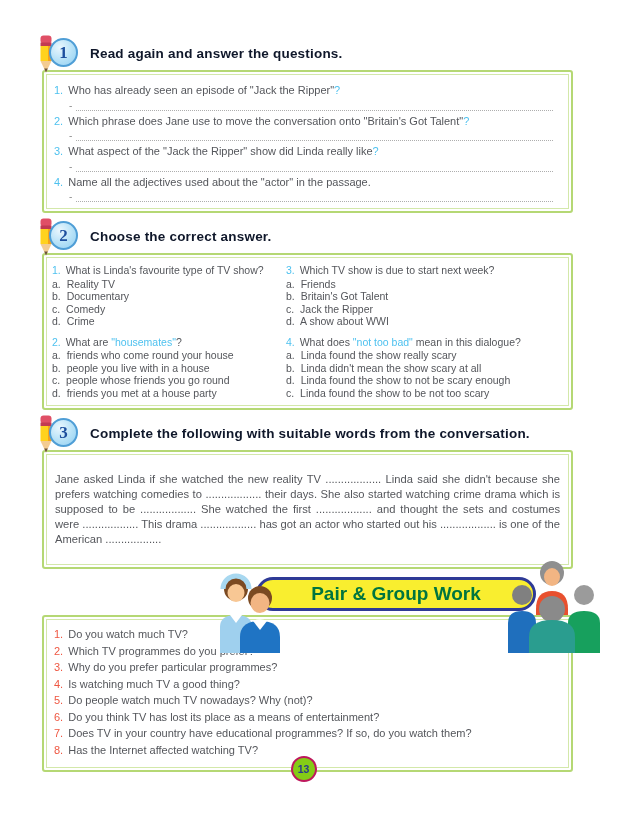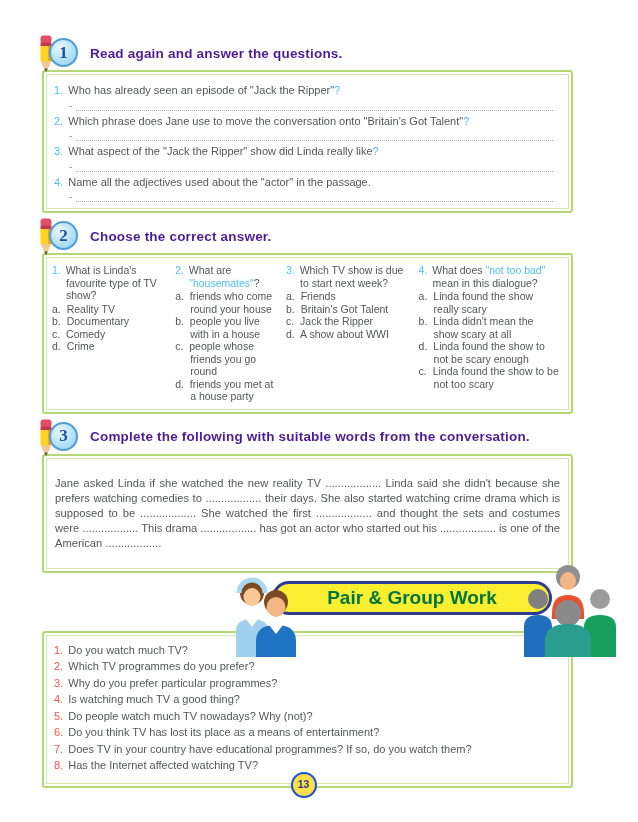--- a/index.html
+++ b/index.html
@@ -8,58 +8,58 @@
   
   .section-head{display:flex;align-items:center;margin-left:36px;height:34px;}
   #head1{margin-top:36px;} #head2{margin-top:6px;} #head3{margin-top:6px;}
   .badge-wrap{position:relative;width:46px;height:36px;flex:none;}
   .pencil{position:absolute;left:0;top:0;}
   .badge{position:absolute;left:13px;top:3px;width:25px;height:25px;border-radius:50%;
          background:radial-gradient(circle at 35% 30%,#eaf7fe 0%,#b5e1f7 55%,#92cff2 100%);
          border:2px solid #4f9ed6;color:#1d4f9e;
          font-family:"Liberation Serif",serif;font-weight:bold;font-size:17px;
          display:flex;align-items:center;justify-content:center;}
-  .sec-title{color:#4c1d95;font-weight:bold;font-size:13.5px;margin-left:8px;letter-spacing:.2px;}
+  .sec-title{color:#0f172a;font-weight:bold;font-size:13.5px;margin-left:8px;letter-spacing:.2px;}
   
   .gbox{margin-left:42px;width:531px;box-sizing:border-box;background:#fff;
         border:2px solid #b5d874;border-radius:3px;
         box-shadow:inset 0 0 0 2px #ffffff, inset 0 0 0 3px #d3e8aa;}
   
   #box1{padding:8px 14px 6px 10px;}
   .qline{font-size:11px;line-height:13.5px;color:#54565b;padding-left:15px;text-indent:-15px;margin-top:4px;}
   .qline.narrow{max-width:442px;}
   .num{color:#4ec1ef;margin-right:2px;}
   .accent{color:#4ec1ef;}
   .ansline{display:flex;align-items:flex-end;margin:3px 4px 3px 15px;height:10px;}
   .dash{color:#8f8f8f;font-size:10px;line-height:10px;margin-right:4px;}
   .dots{flex:1;height:6px;border-bottom:1.5px dotted #aeaeae;}
   
   #box2{padding:9px 12px 9px 8px;display:grid;grid-template-columns:222px 1fr;column-gap:12px;
         font-size:10.5px;color:#54565b;}
-  .col{display:flex;gap:8px;}
+  .col{display:flex;flex-direction:column;gap:8px;}
   .item .q{padding-left:14px;text-indent:-14px;line-height:12.5px;max-width:232px;}
   .opts{margin-left:0;margin-top:1px;}
   .opt{padding-left:15px;text-indent:-15px;line-height:12.5px;}
   .letter{margin-right:3px;}
   
   #box3{padding:20px 11px;font-size:11.2px;line-height:15px;color:#54565b;text-align:justify;}
   
-  .banner-zone{position:relative;height:58px;z-index:5;margin-left:16px;}
+  .banner-zone{position:relative;height:46px;z-index:5;}
   .pill{position:absolute;left:256px;top:8px;width:280px;height:34px;box-sizing:border-box;
         background:#f9ee2f;border:3px solid #2e3a96;border-radius:19px;z-index:2;
         display:flex;align-items:center;justify-content:center;}
   .pill span{color:#00753f;font-weight:bold;font-size:19px;}
   .people-left{position:absolute;left:212px;top:2px;z-index:3;}
   .people-right{position:absolute;left:500px;top:-12px;z-index:3;}
   
   #box4{position:relative;padding:9px 18px 12px 10px;font-size:11px;line-height:16.5px;color:#54565b;}
   .pg-row{padding-left:16px;text-indent:-16px;max-width:472px;}
   .pg-num{color:#ef5742;margin-right:2px;}
   .page-badge{position:absolute;left:calc(50% - 17px);bottom:-12px;width:22px;height:22px;
-        border-radius:50%;background:#fde047;border:2px solid #1d4ed8;z-index:6;
+        border-radius:50%;background:#84cc16;border:2px solid #be185d;z-index:6;
         color:#283a8c;font-weight:bold;font-size:10.5px;
         display:flex;align-items:center;justify-content:center;}
 </style>
 </head>
 <body>
 
 <div class="page">
 
   <div class="section-head" id="head1">
     <div class="badge-wrap">

